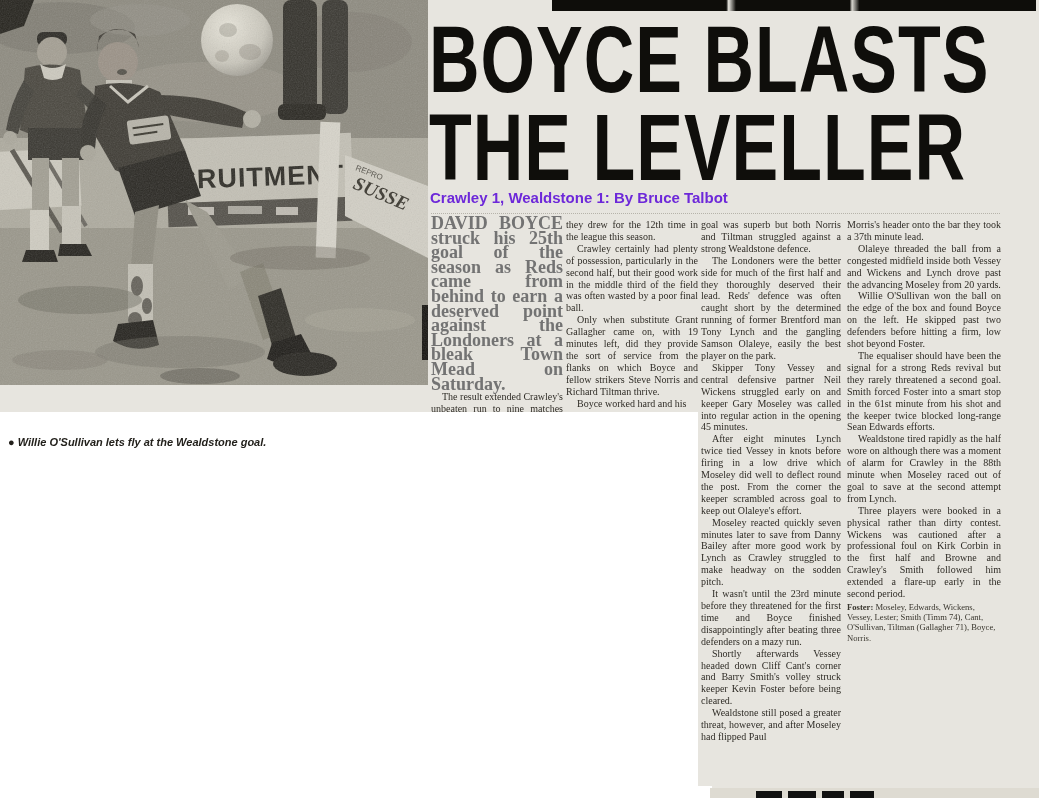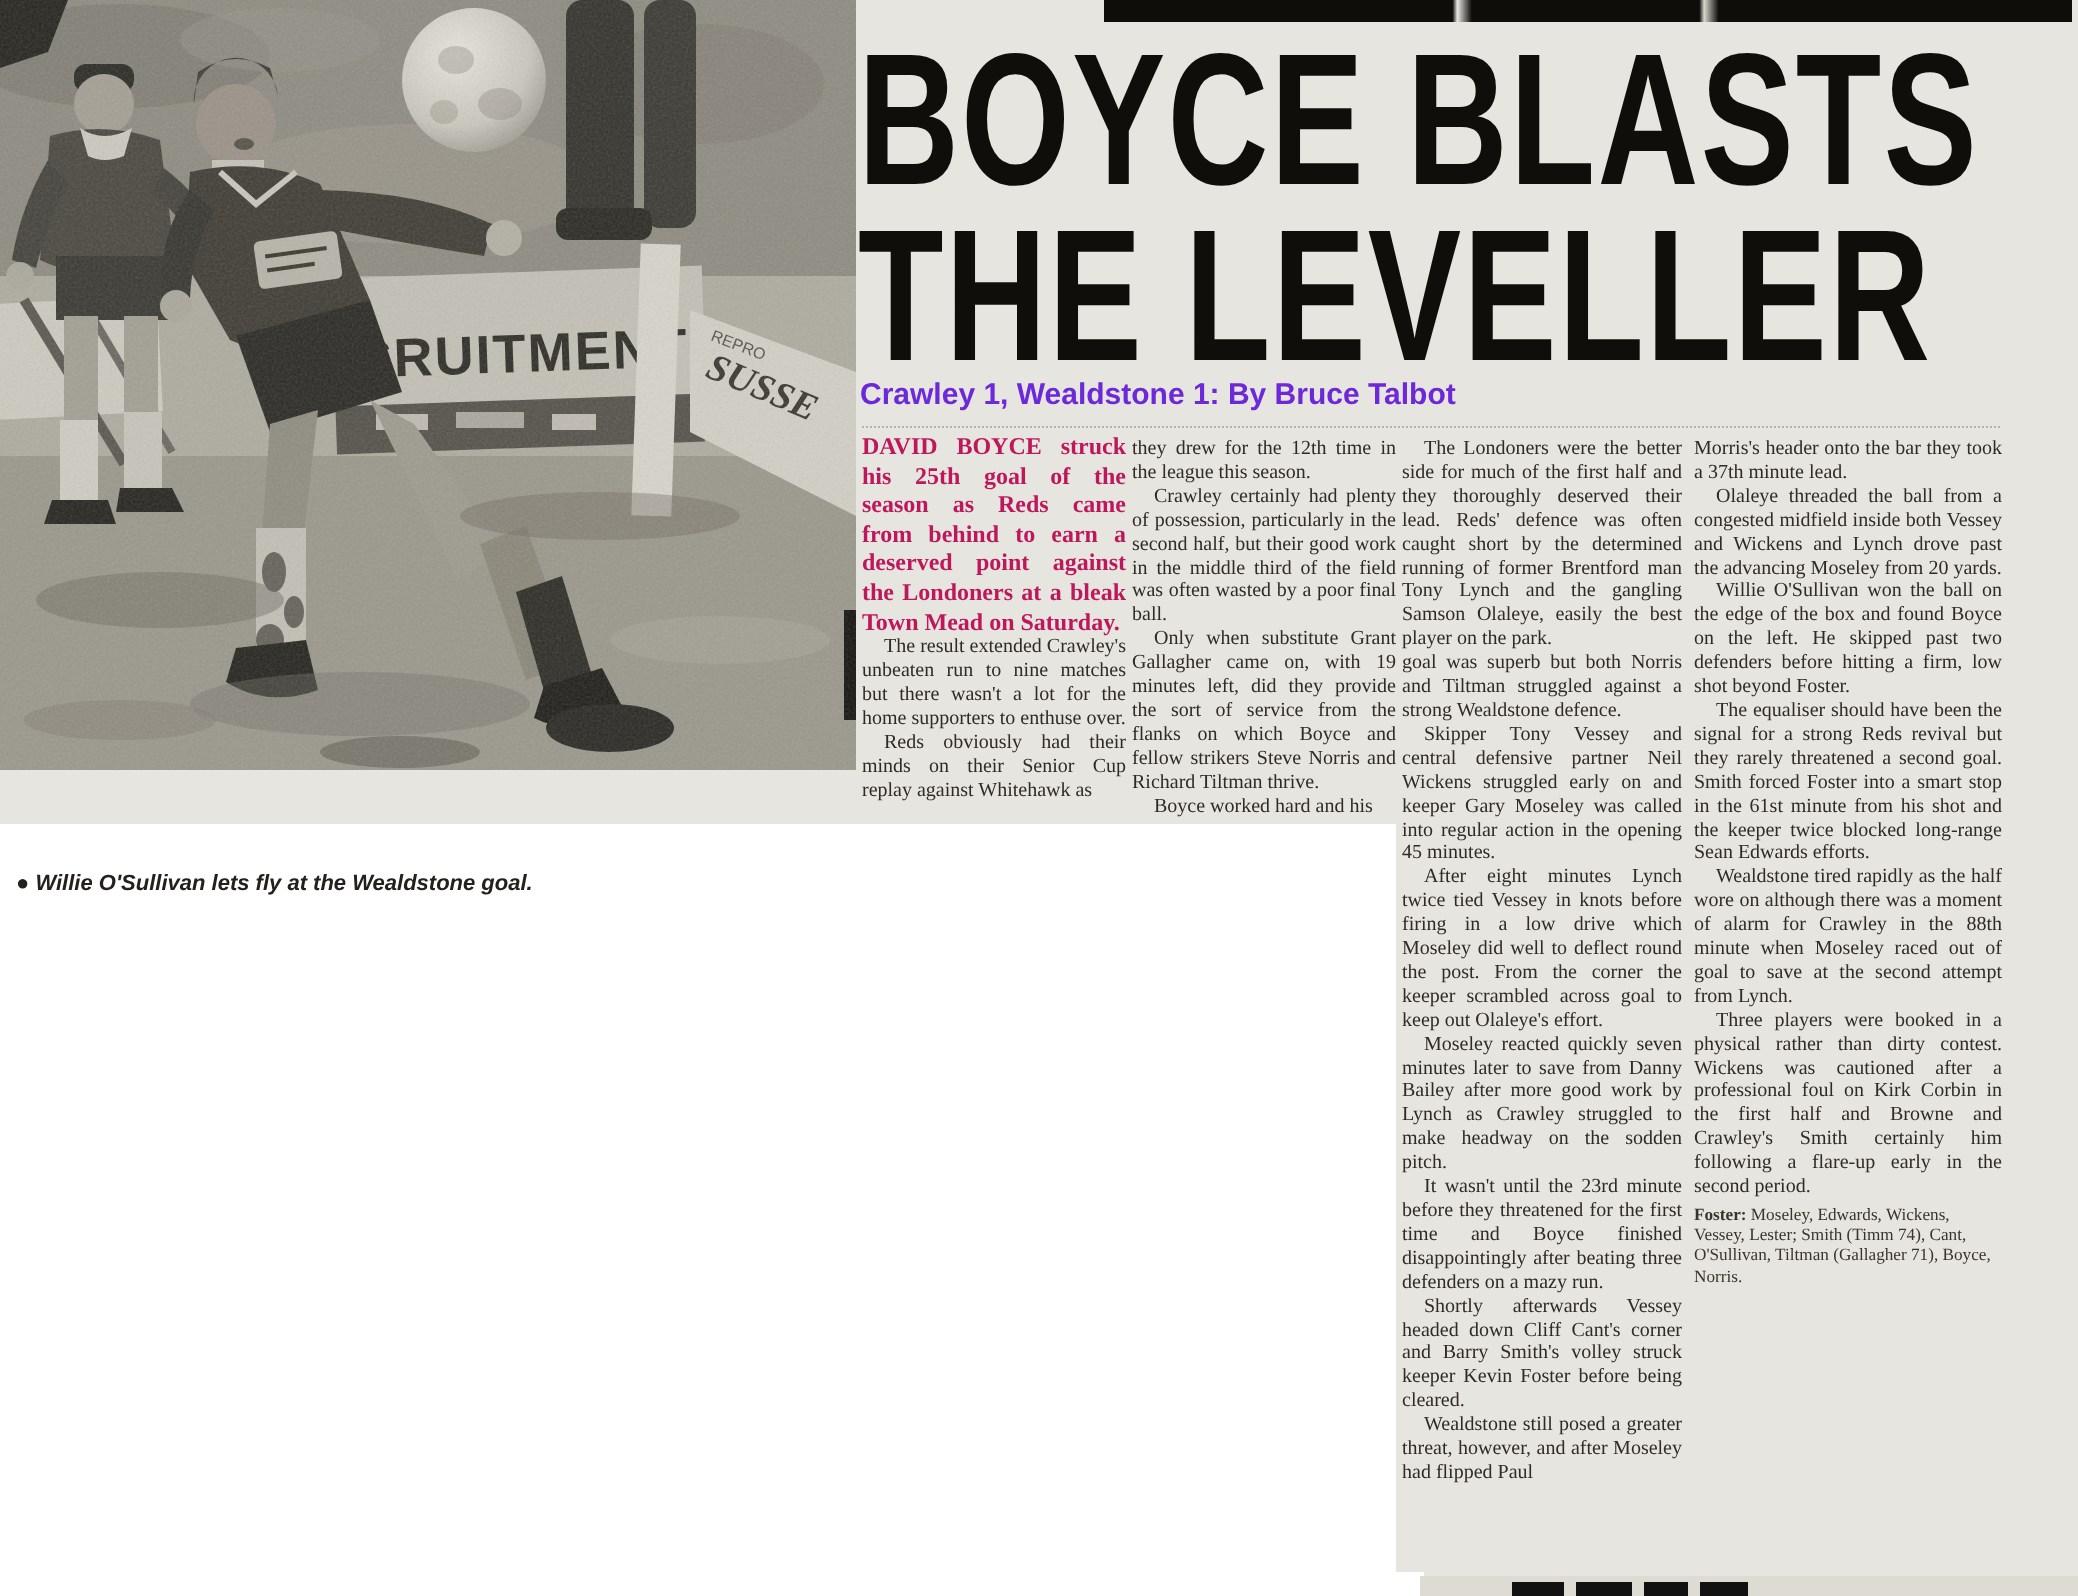--- a/index.html
+++ b/index.html
@@ -20,21 +20,21 @@
       font-weight:bold;font-size:15px;color:#6d28d9;}
   .rule{position:absolute;left:431px;top:213px;width:569px;border-top:1px dotted #aaa79e;opacity:.8;}
   .col{position:absolute;overflow:hidden;}
   .col1{left:431px;top:216px;width:132px;height:196px;}
   .col2{left:566px;top:219px;width:132px;height:193px;}
   .col3{left:701px;top:219px;width:140px;height:572px;}
   .col4{left:847px;top:219px;width:154px;height:568px;}
   .par{margin:0;font-family:"Liberation Serif",serif;font-size:10px;line-height:11.9px;
       text-align:justify;color:#2f2c26;}
   .par.ind{text-indent:11px;}
-  .par.lead{font-weight:bold;font-size:12px;line-height:14.6px;color:#be185d;}
+  .par.lead{font-weight:bold;font-size:18px;line-height:14.6px;color:#737373;}
   .par.small{font-size:8.6px;line-height:10.2px;text-align:left;color:#38352d;margin-top:2px;}
   .par.small b{font-weight:bold;}
   .photo{position:absolute;left:0;top:0;width:428px;height:385px;}
   .photo svg{display:block;width:428px;height:385px;}
   .caption{position:absolute;left:8px;top:388px;width:640px;font-size:11px;font-weight:bold;
       font-style:italic;color:#23211c;margin-top:48px;}
   .next-article-band{position:absolute;left:710px;top:788px;width:329px;height:10px;background:#dedbd2;}
   .next-article-letters{position:absolute;left:756px;top:791px;width:118px;height:7px;
       background:linear-gradient(90deg,#111 0 26px,transparent 26px 32px,#111 32px 60px,
       transparent 60px 66px,#111 66px 88px,transparent 88px 94px,#111 94px 118px);}
@@ -171,36 +171,36 @@
       <p class="par ind">The result extended Crawley's unbeaten run to nine matches but there wasn't a lot for the home supporters to enthuse over.</p>
       <p class="par ind">Reds obviously had their minds on their Senior Cup replay against Whitehawk as</p>
     </div>
   <div class="col col2">
       <p class="par">they drew for the 12th time in the league this season.</p>
       <p class="par ind">Crawley certainly had plenty of possession, particularly in the second half, but their good work in the middle third of the field was often wasted by a poor final ball.</p>
       <p class="par ind">Only when substitute Grant Gallagher came on, with 19 minutes left, did they provide the sort of service from the flanks on which Boyce and fellow strikers Steve Norris and Richard Tiltman thrive.</p>
       <p class="par ind">Boyce worked hard and his</p>
     </div>
   <div class="col col3">
+      <p class="par">goal was superb but both Norris and Tiltman struggled against a strong Wealdstone defence.</p>
       <p class="par ind">The Londoners were the better side for much of the first half and they thoroughly deserved their lead. Reds' defence was often caught short by the determined running of former Brentford man Tony Lynch and the gangling Samson Olaleye, easily the best player on the park.</p>
-      <p class="par">goal was superb but both Norris and Tiltman struggled against a strong Wealdstone defence.</p>
       <p class="par ind">Skipper Tony Vessey and central defensive partner Neil Wickens struggled early on and keeper Gary Moseley was called into regular action in the opening 45 minutes.</p>
       <p class="par ind">After eight minutes Lynch twice tied Vessey in knots before firing in a low drive which Moseley did well to deflect round the post. From the corner the keeper scrambled across goal to keep out Olaleye's effort.</p>
       <p class="par ind">Moseley reacted quickly seven minutes later to save from Danny Bailey after more good work by Lynch as Crawley struggled to make headway on the sodden pitch.</p>
       <p class="par ind">It wasn't until the 23rd minute before they threatened for the first time and Boyce finished disappointingly after beating three defenders on a mazy run.</p>
       <p class="par ind">Shortly afterwards Vessey headed down Cliff Cant's corner and Barry Smith's volley struck keeper Kevin Foster before being cleared.</p>
       <p class="par ind">Wealdstone still posed a greater threat, however, and after Moseley had flipped Paul</p>
     </div>
   <div class="col col4">
       <p class="par">Morris's header onto the bar they took a 37th minute lead.</p>
       <p class="par ind">Olaleye threaded the ball from a congested midfield inside both Vessey and Wickens and Lynch drove past the advancing Moseley from 20 yards.</p>
       <p class="par ind">Willie O'Sullivan won the ball on the edge of the box and found Boyce on the left. He skipped past two defenders before hitting a firm, low shot beyond Foster.</p>
       <p class="par ind">The equaliser should have been the signal for a strong Reds revival but they rarely threatened a second goal. Smith forced Foster into a smart stop in the 61st minute from his shot and the keeper twice blocked long-range Sean Edwards efforts.</p>
       <p class="par ind">Wealdstone tired rapidly as the half wore on although there was a moment of alarm for Crawley in the 88th minute when Moseley raced out of goal to save at the second attempt from Lynch.</p>
-      <p class="par ind">Three players were booked in a physical rather than dirty contest. Wickens was cautioned after a professional foul on Kirk Corbin in the first half and Browne and Crawley's Smith certainly him following a flare-up early in the second period.</p>
+      <p class="par ind">Three players were booked in a physical rather than dirty contest. Wickens was cautioned after a professional foul on Kirk Corbin in the first half and Browne and Crawley's Smith followed him extended a flare-up early in the second period.</p>
       <p class="par small"><b>Foster: </b>Moseley, Edwards, Wickens, Vessey, Lester; Smith (Timm 74), Cant, O'Sullivan, Tiltman (Gallagher 71), Boyce, Norris.</p>
     </div>
 
   <div class="white-notch"></div>
   <div class="next-article-band"></div>
   <div class="next-article-letters"></div>
 
 </div>
 
 </body></html>

